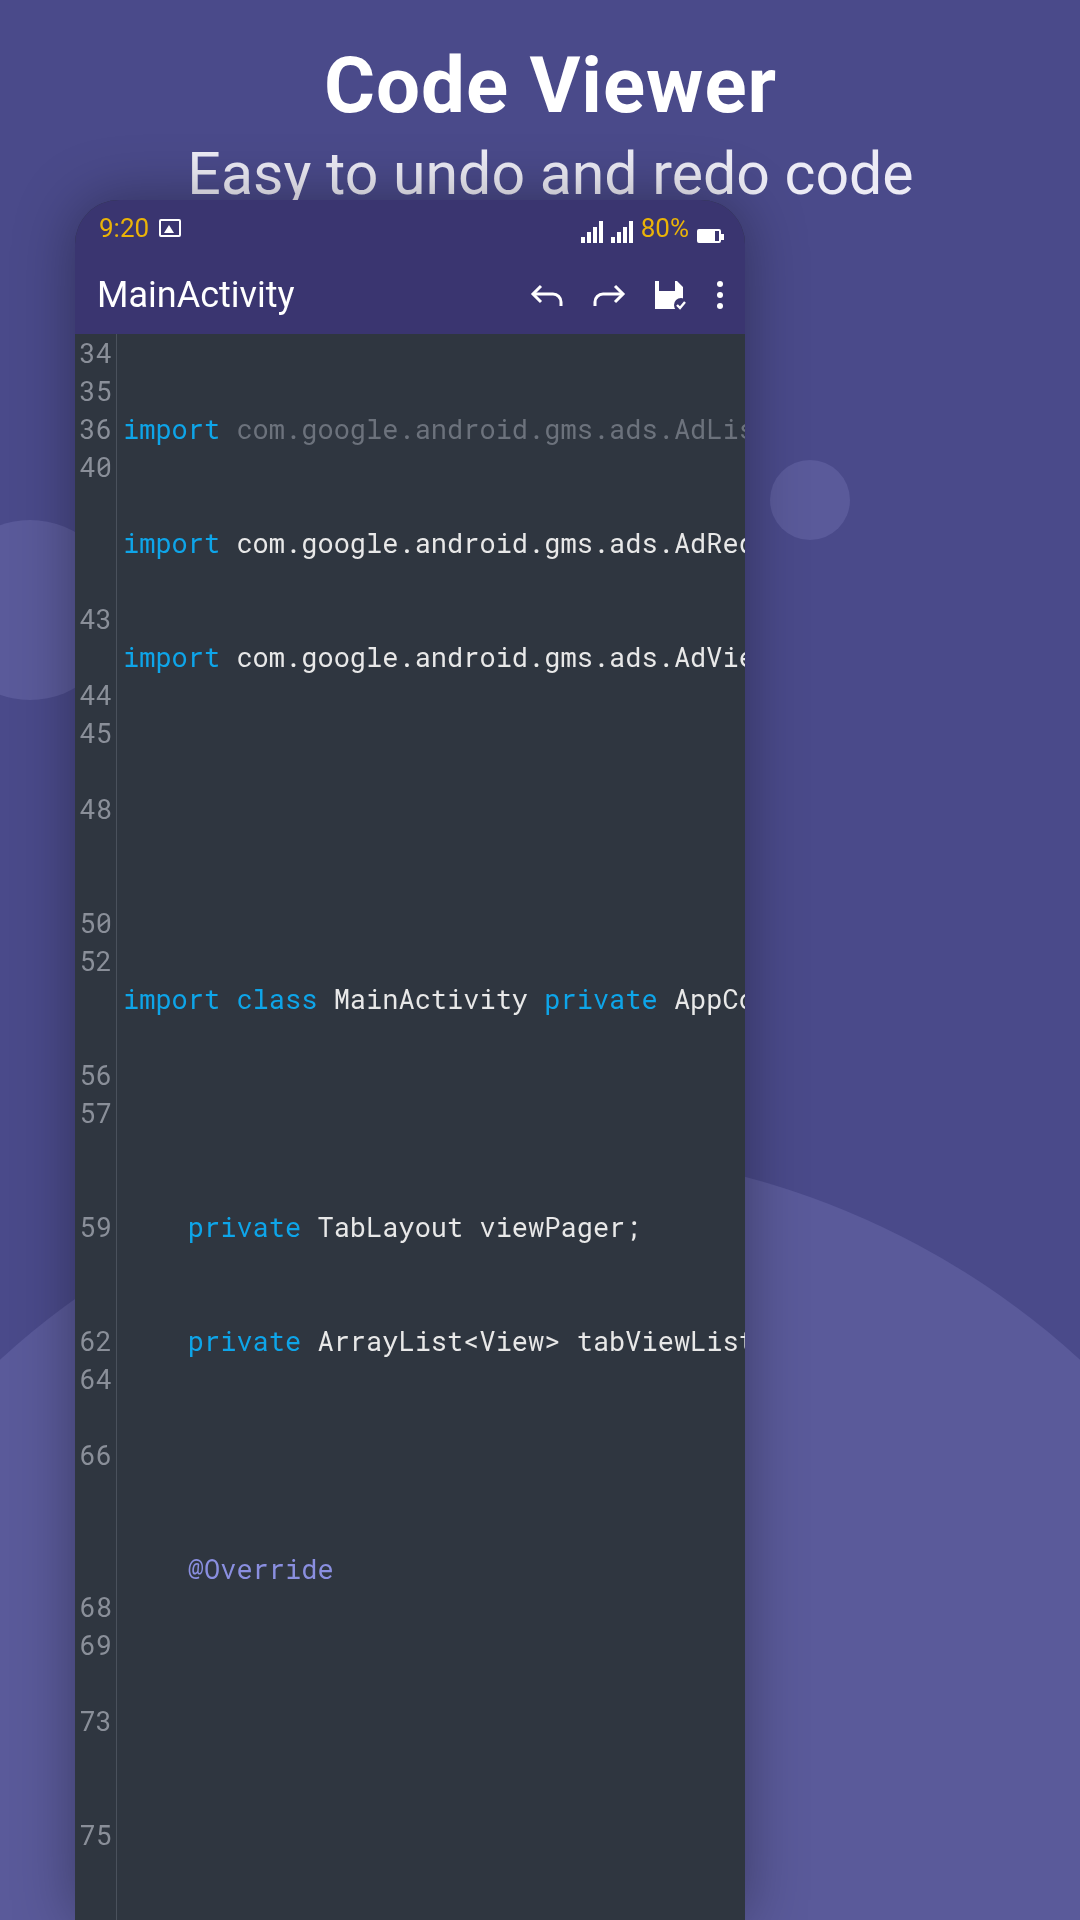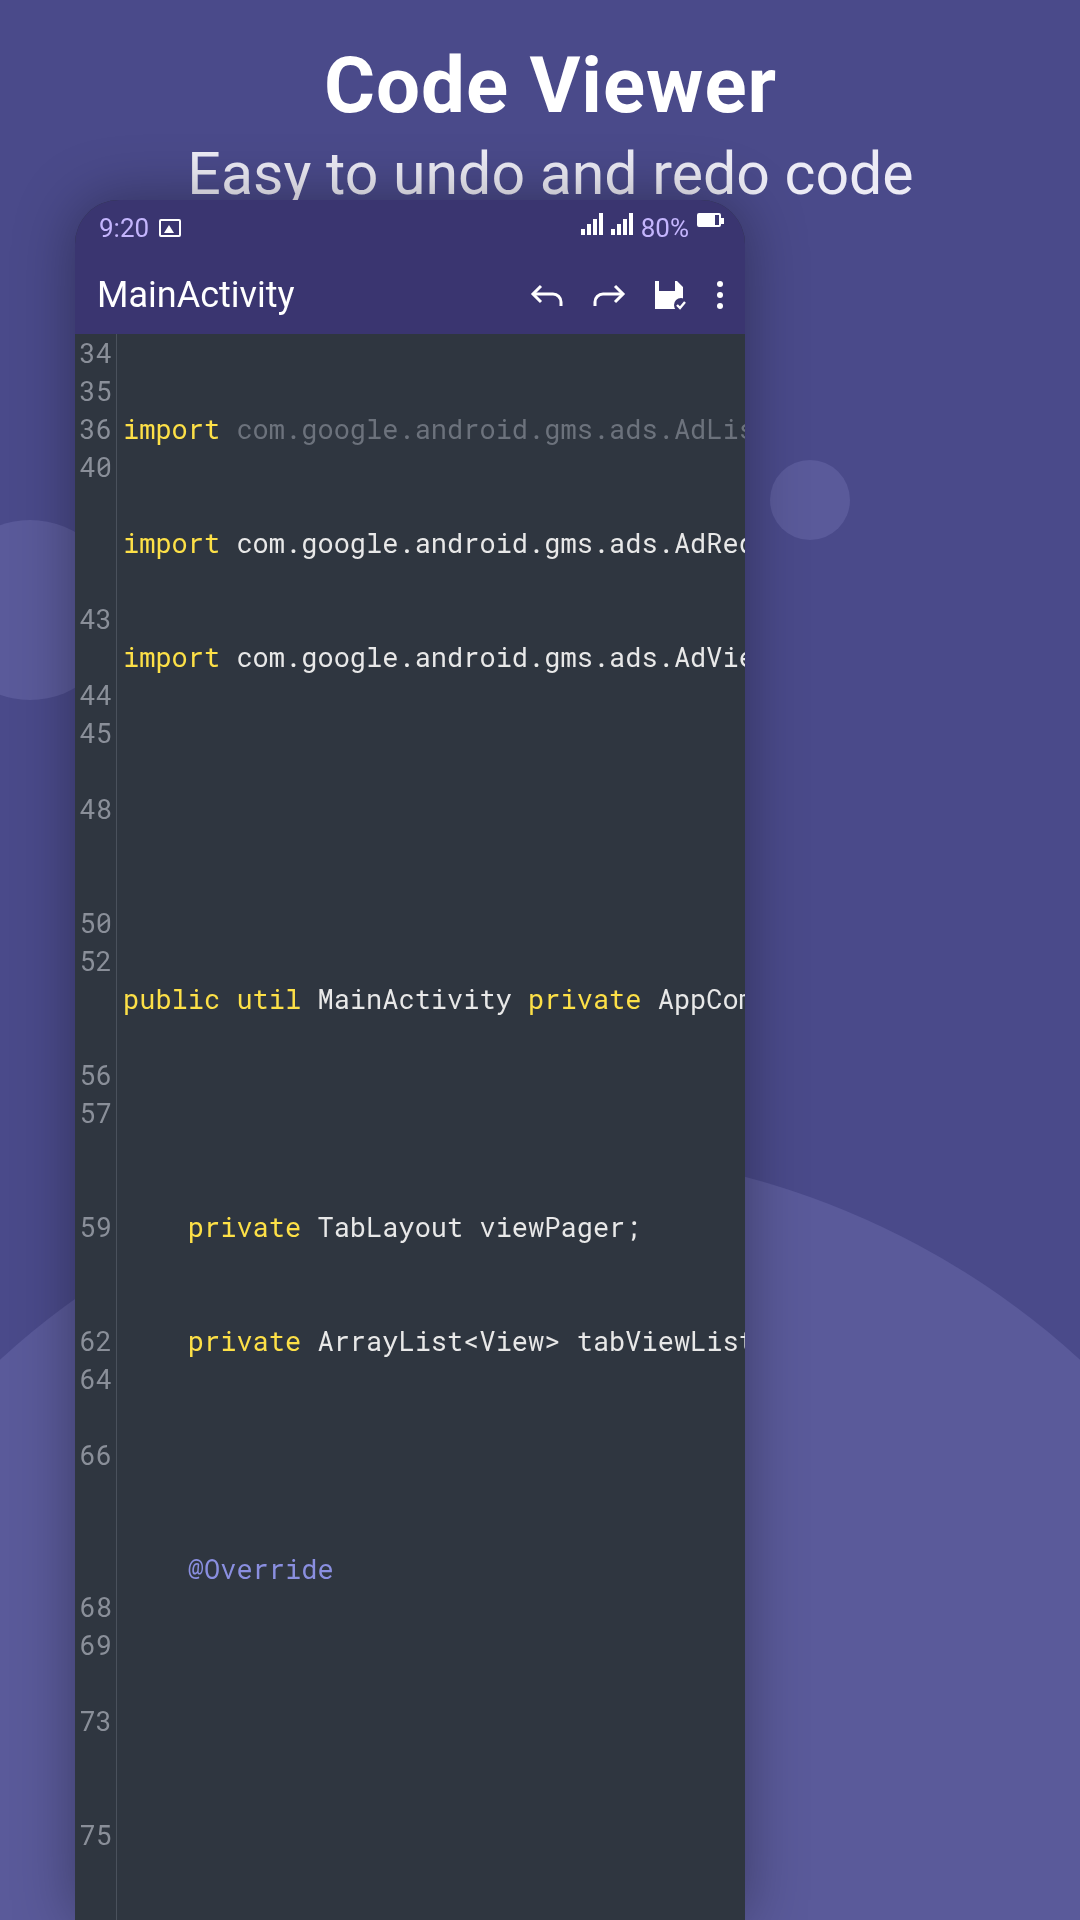--- a/index.html
+++ b/index.html
@@ -28,26 +28,26 @@
     position: absolute; z-index: 2;
     left: 75px; top: 200px;
     width: 670px; height: 1720px;
     background: #2f3640;
     border-radius: 44px 44px 0 0;
     box-shadow: 0 0 60px rgba(0,0,0,0.35);
     overflow: hidden;
   }
 
   .statusbar {
-    height: 56px; background: #3a3570; color: #c4b5fd;
+    height: 56px; background: #3a3570; color: #eab308;
     display: flex; align-items: center; justify-content: space-between;
     padding: 0 24px; font-size: 26px;
   }
   .statusbar .left { display: flex; align-items: center; gap: 10px; }
-  .statusbar .right { display: flex; align-items: flex-start; gap: 8px; }
+  .statusbar .right { display: flex; align-items: flex-end; gap: 8px; }
   .sig { display: inline-flex; align-items: flex-end; gap: 2px; height: 22px; }
   .sig span { width: 4px; background: #fff; display: inline-block; }
   .sig .b1{height:6px}.sig .b2{height:11px}.sig .b3{height:16px}.sig .b4{height:22px}
   .bat { width: 24px; height: 14px; border: 2px solid #fff; border-radius: 2px; position: relative; }
   .bat::after { content:""; position:absolute; right:-5px; top:3px; width:3px; height:6px; background:#fff; }
   .bat i { display:block; width:80%; height:100%; background:#fff; }
   .pic-ico { width:22px; height:18px; border:2px solid #fff; border-radius:2px; position:relative; }
   .pic-ico::after { content:""; position:absolute; left:3px; bottom:2px; width:0; height:0;
      border-left:5px solid transparent; border-right:5px solid transparent; border-bottom:8px solid #fff; }
 
@@ -70,21 +70,21 @@
   }
   .gutter {
     width: 42px; flex: 0 0 42px;
     text-align: right; color: #8a8f99; background: #2f3640;
     border-right: 1px solid #4a515c; padding-right: 4px;
     padding-top: 0;
   }
   .gutter div { height: 38px; }
   .code { flex: 1; padding-left: 6px; color: #e8e8e8; }
   .code .row { height: 38px; overflow: hidden; }
-  .kw   { color: #fde047; }      
+  .kw   { color: #0ea5e9; }      
   .ann  { color: #8a8fe0; }
   .dim  { color: #6c727c; }
 </style>
 </head>
 <body>
 
 <div class="bg-circle bg-c1"></div>
 <div class="bg-circle bg-c2"></div>
 <div class="bg-circle bg-c3"></div>
 
@@ -151,21 +151,21 @@
   </div>
 
   <div class="editor">
     <div class="gutter" id="gutter"><div>34</div><div>35</div><div>36</div><div>40</div><div></div><div></div><div></div><div>43</div><div></div><div>44</div><div>45</div><div></div><div>48</div><div></div><div></div><div>50</div><div>52</div><div></div><div></div><div>56</div><div>57</div><div></div><div></div><div>59</div><div></div><div></div><div>62</div><div>64</div><div></div><div>66</div><div></div><div></div><div></div><div>68</div><div>69</div><div></div><div>73</div><div></div><div></div><div>75</div></div>
     <div class="code">
       <div class="row dim"><span class="kw">import </span><span>com.google.android.gms.ads.AdListener;</span></div>
       <div class="row"><span class="kw">import </span><span>com.google.android.gms.ads.AdRequest;</span></div>
       <div class="row"><span class="kw">import </span><span>com.google.android.gms.ads.AdView;</span></div>
       <div class="row"></div>
       <div class="row"></div>
-      <div class="row"><span class="kw">public util </span><span>MainActivity </span><span class="kw">private </span><span>AppCompatActivity </span></div>
+      <div class="row"><span class="kw">import class </span><span>MainActivity </span><span class="kw">private </span><span>AppCompatActivity </span></div>
       <div class="row"></div>
       <div class="row"><span>    </span><span class="kw">private </span><span>TabLayout viewPager;</span></div>
       <div class="row"><span>    </span><span class="kw">private </span><span>ArrayList&lt;View&gt; tabViewList = </span></div>
       <div class="row"></div>
       <div class="row"><span>    </span><span class="ann">@Override</span></div>
       
       
       
       
       

